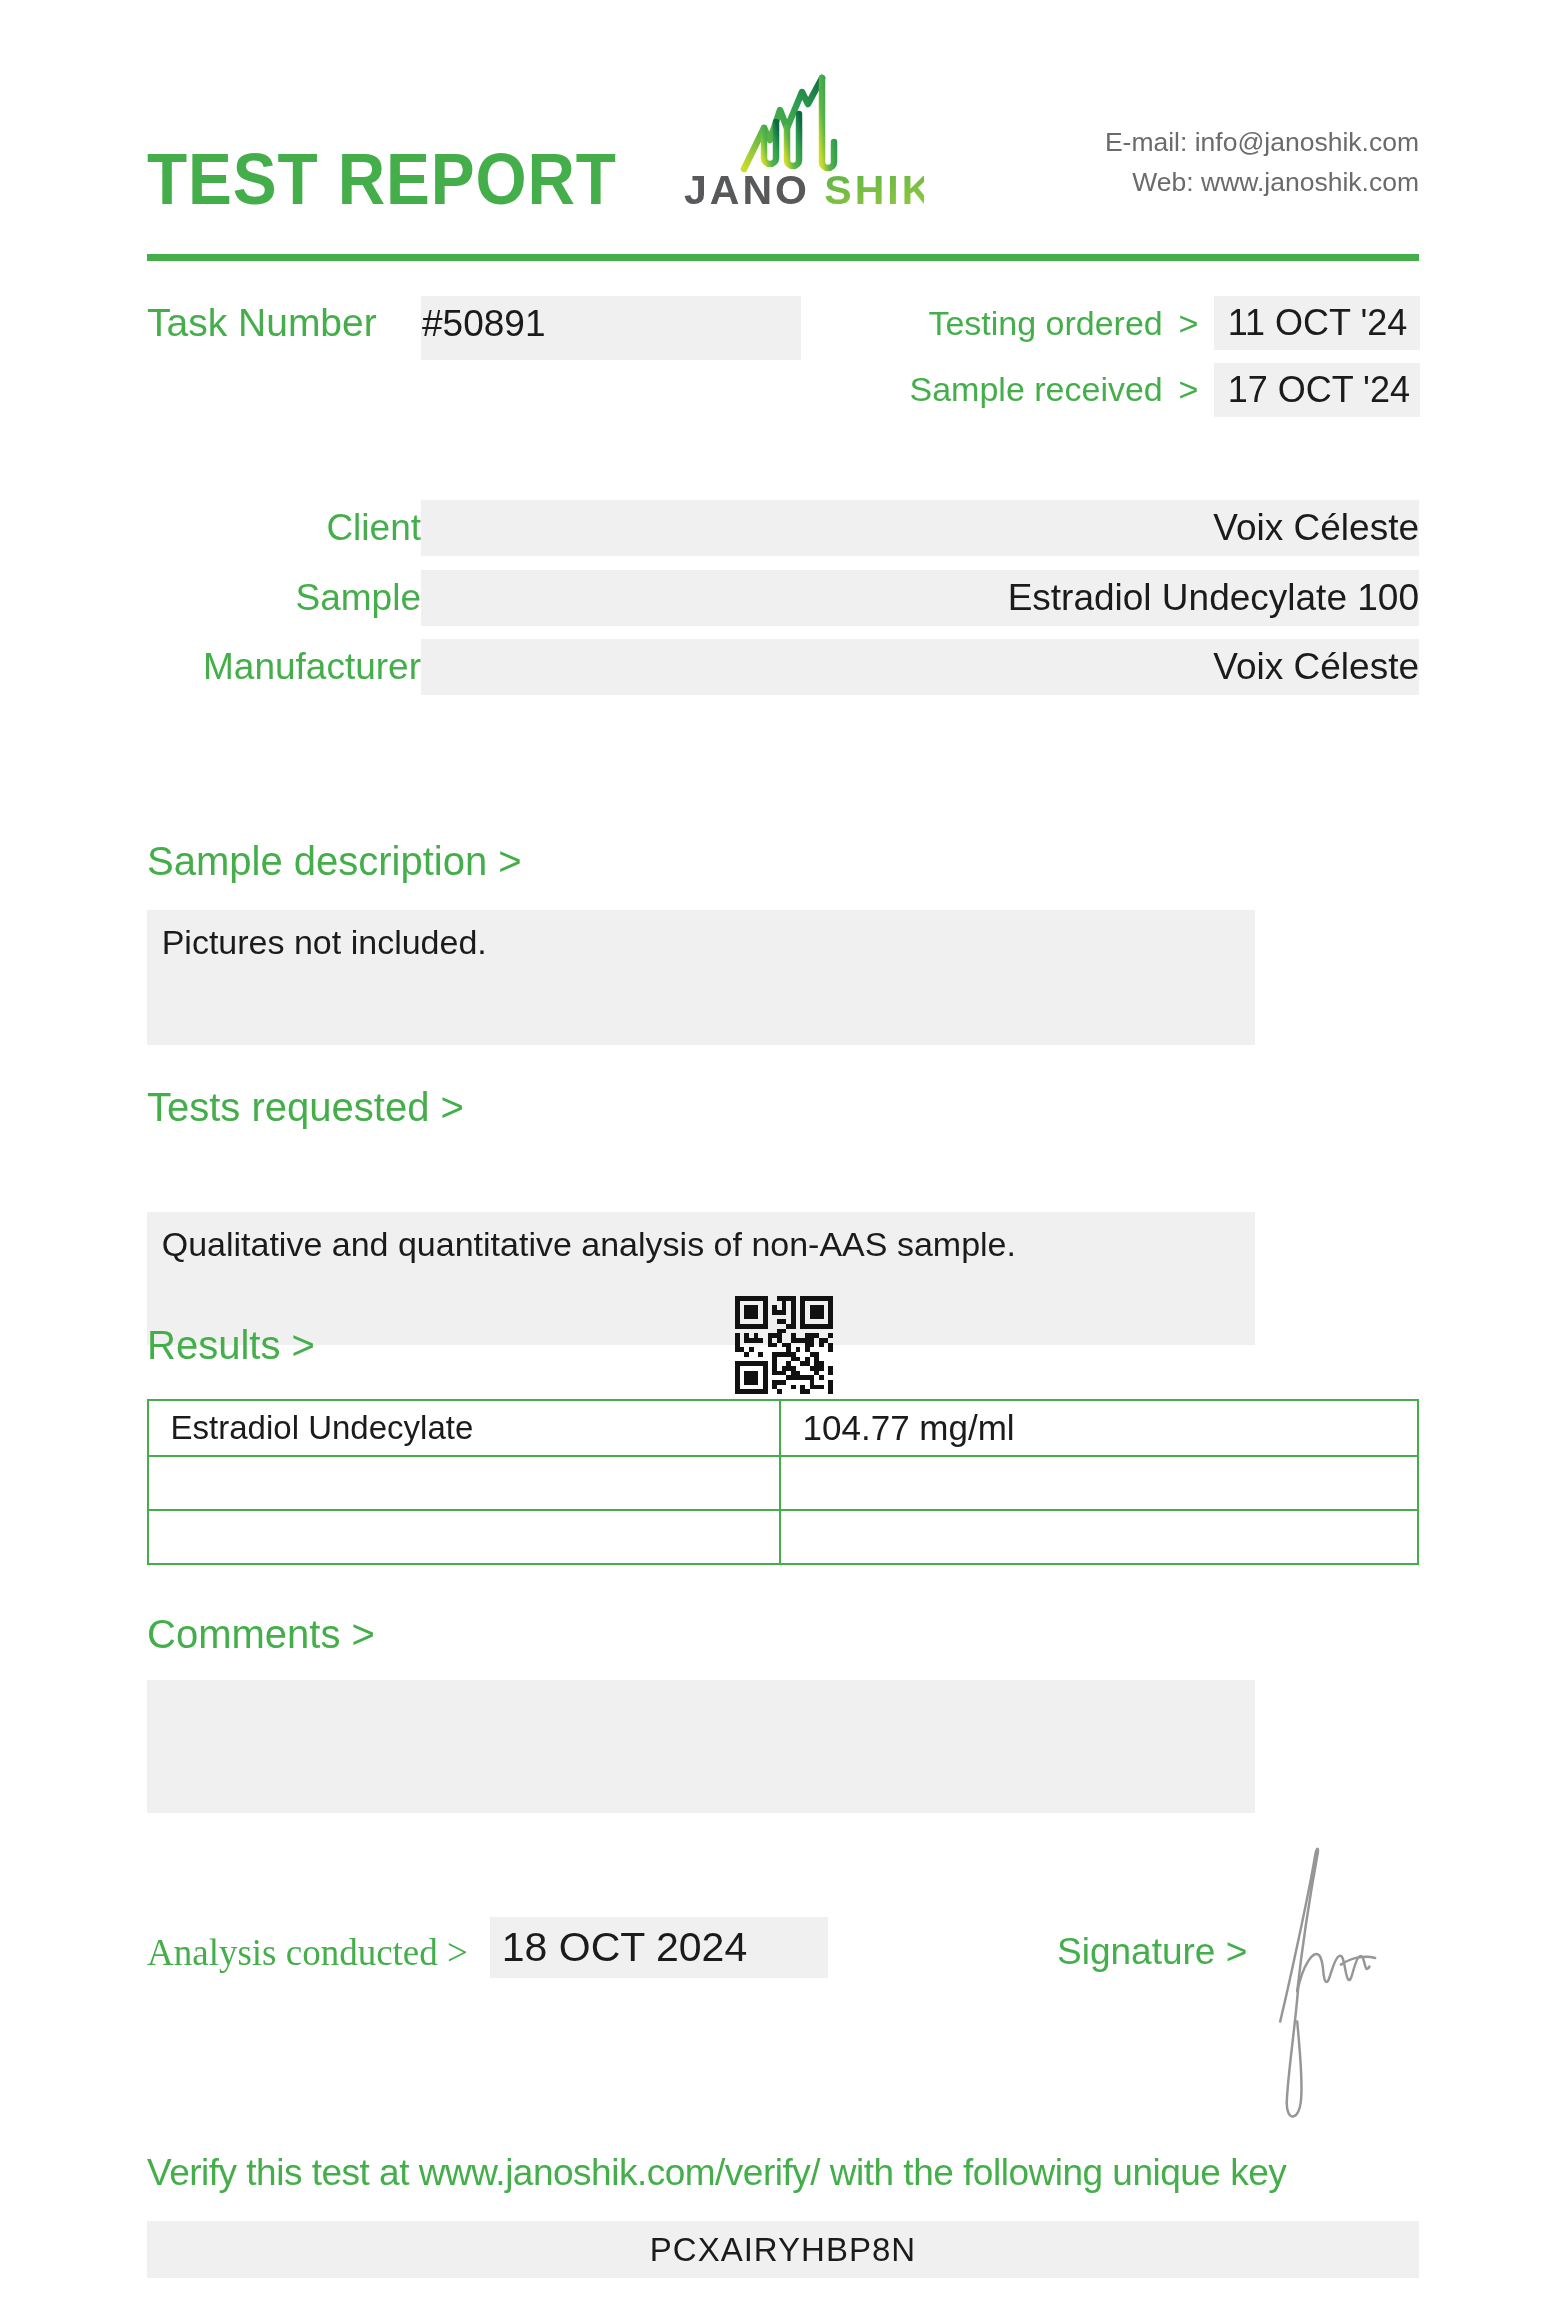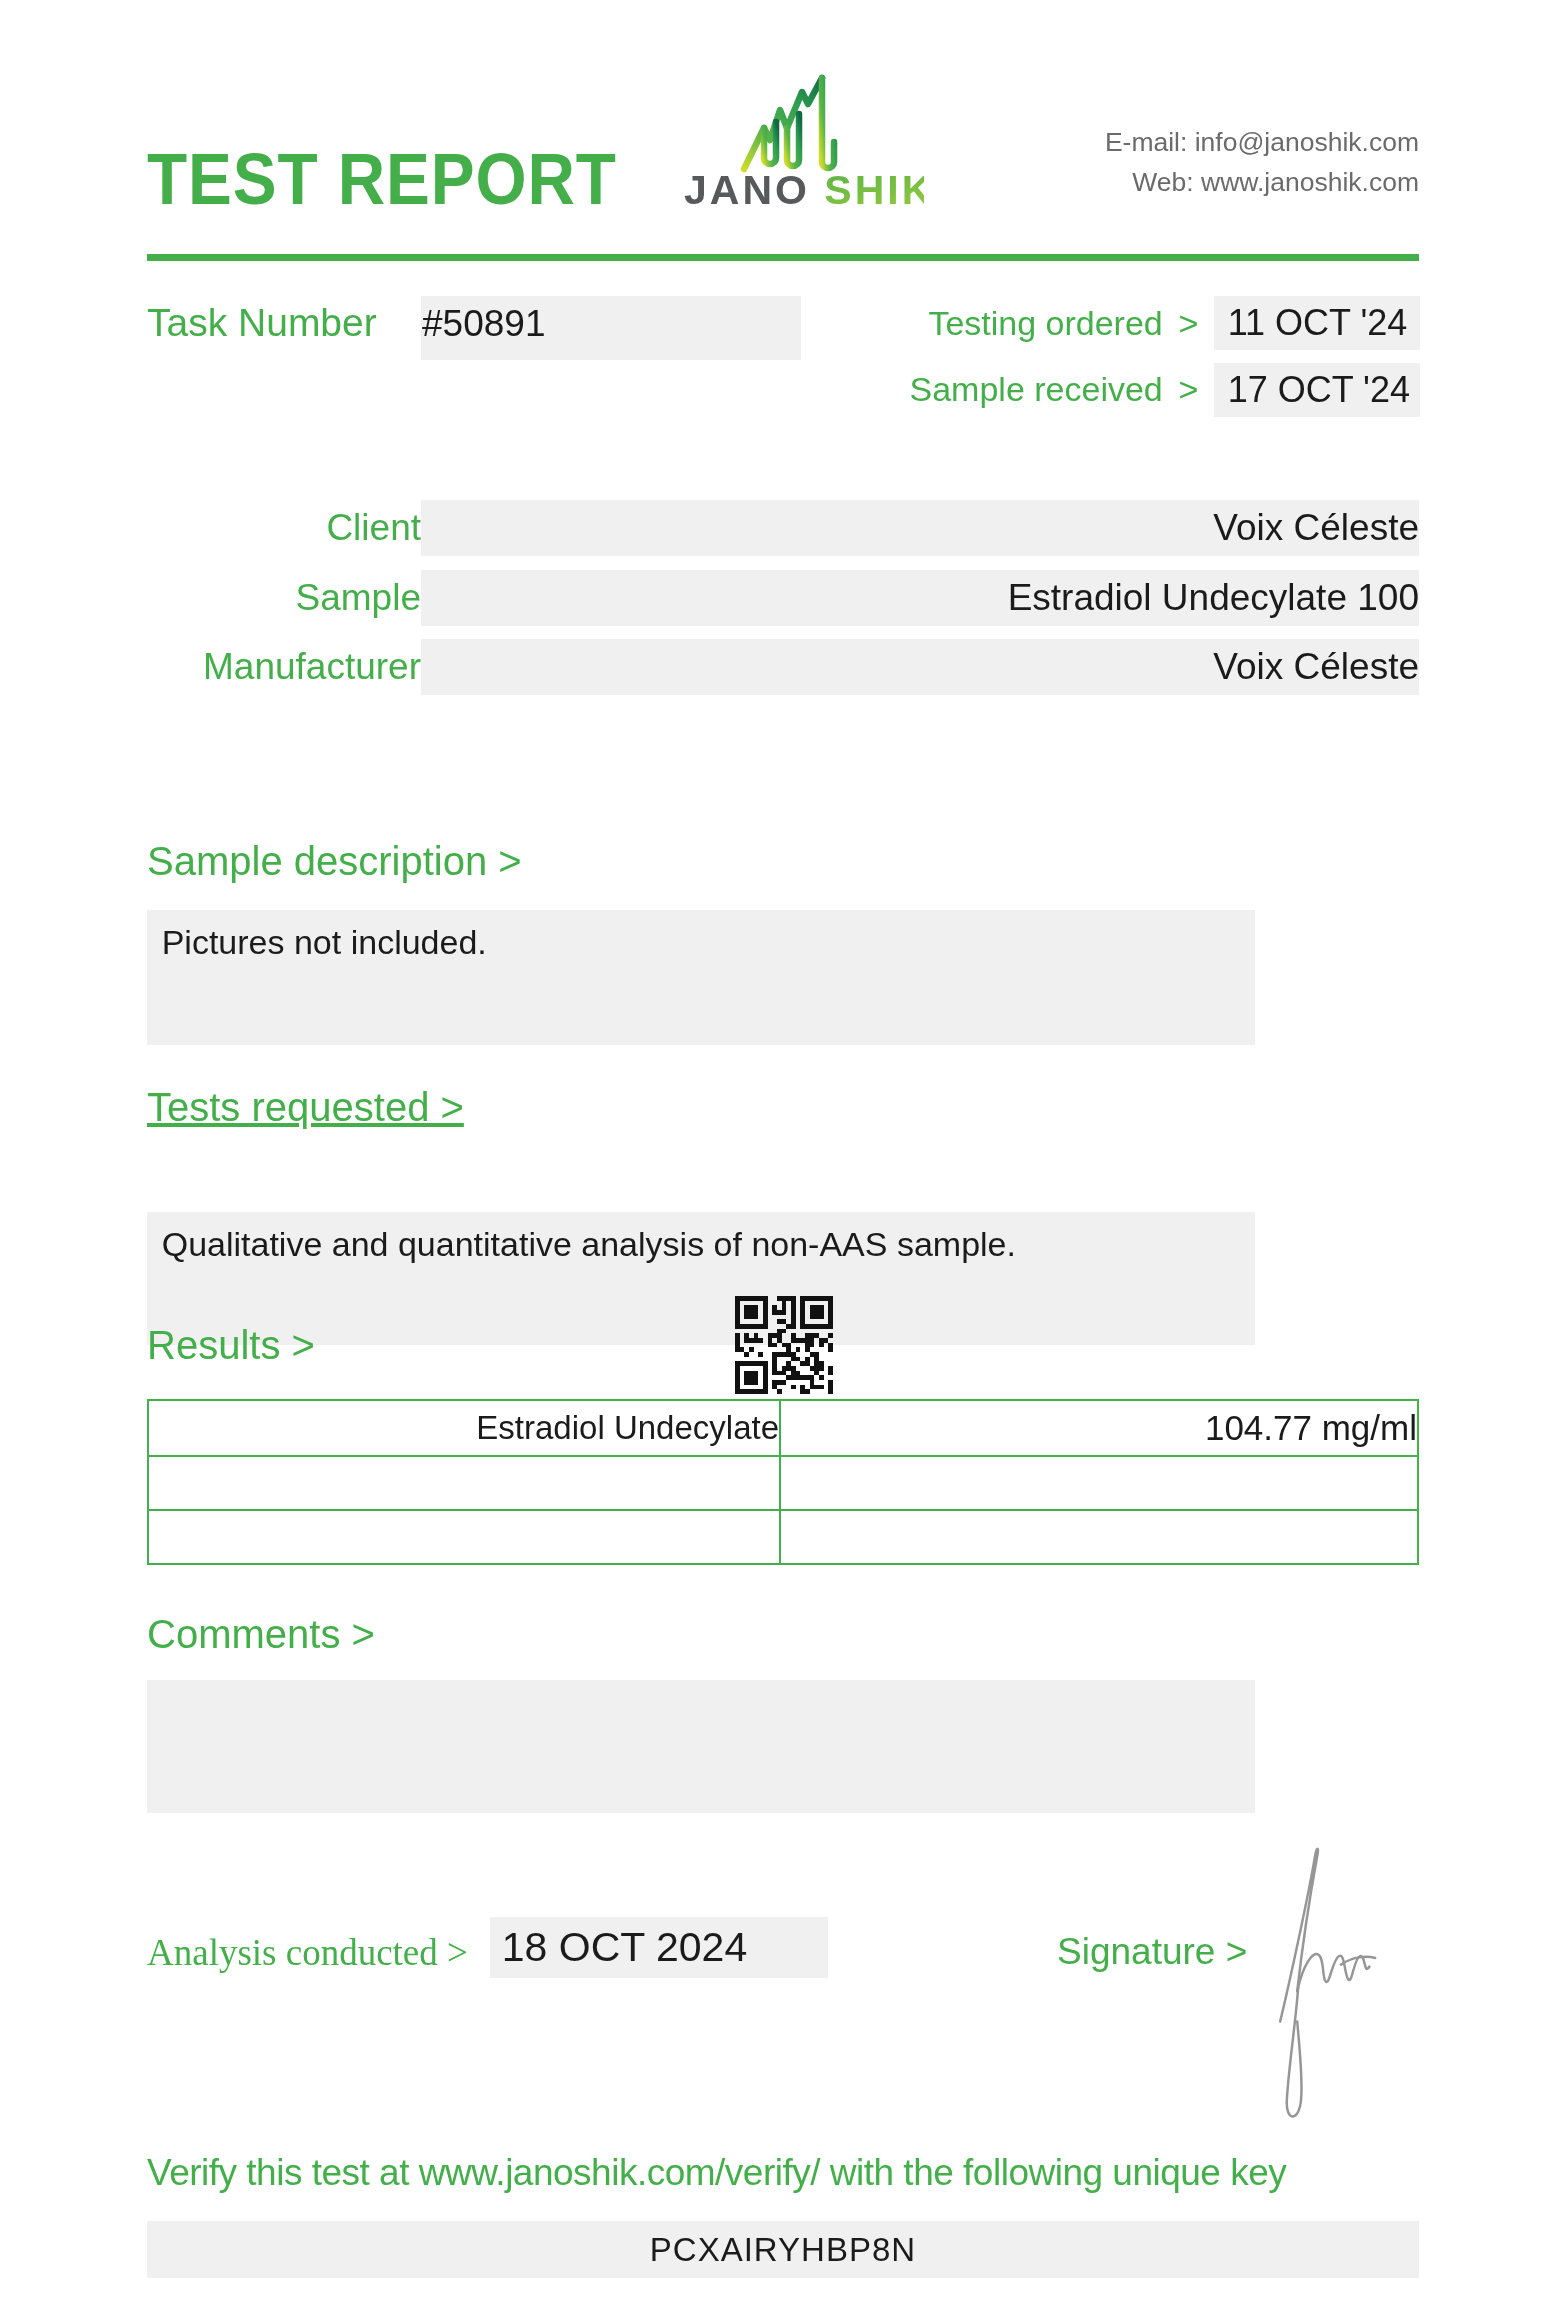--- a/index.html
+++ b/index.html
@@ -43,31 +43,31 @@
   .info-row{display:flex;height:56px;margin-bottom:13.7px;text-align:right;}
   .info-row .ilabel{width:274px;font-size:37px;line-height:56px;}
   .info-row .ibox{flex:1;font-size:37px;line-height:56px;padding-left:15.7px;}
 
   .sec-heading{position:absolute;font-size:40px;}
   .sec-box{position:absolute;left:147px;width:1108px;padding:12.7px 14.7px;
     font-size:34px;line-height:39px;color:var(--text-dark);background:var(--box-bg);}
 
   .h-desc{left:147px;top:839px;}
   .b-desc{top:910px;height:135px;}
-  .h-tests{left:147px;top:1085px;text-decoration:underline;}
+  .h-tests{left:147px;top:1085px;}
   .b-tests{top:1212px;height:133px;}
   .h-results{left:147px;top:1323px;}
   .h-comments{left:147px;top:1612px;}
   .b-comments{top:1680px;height:133px;}
 
   .qr{position:absolute;left:735px;top:1296px;width:98px;height:98px;}
 
   .results-table{position:absolute;left:147px;top:1399px;width:1272px;
     border:2.9px solid var(--accent);background:#fff;}
-  .rt-row{display:flex;height:54px;text-align:right;}
+  .rt-row{display:flex;height:54px;}
   .rt-row + .rt-row{border-top:2.9px solid var(--accent);}
   .rt-name{width:632px;border-right:2.9px solid var(--accent);
     font-size:33px;line-height:54px;padding-left:21.6px;color:var(--text-dark);white-space:nowrap;}
   .rt-val{flex:1;font-size:35px;line-height:54px;padding-left:21.6px;color:var(--text-dark);white-space:nowrap;}
 
   .analysis-label{position:absolute;left:147px;top:1931px;font-size:37px;font-family:Liberation Serif, serif;}
   .analysis-box{position:absolute;left:490px;top:1917px;width:338px;height:61px;
     font-size:41px;line-height:61px;padding-left:11.8px;white-space:nowrap;}
   .signature-label{position:absolute;left:1057px;top:1931px;font-size:37px;}
   .signature-svg{position:absolute;left:1257px;top:1805px;width:147px;height:323px;}

